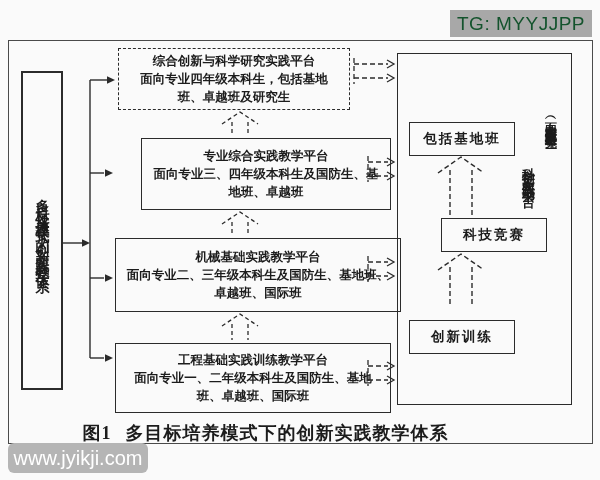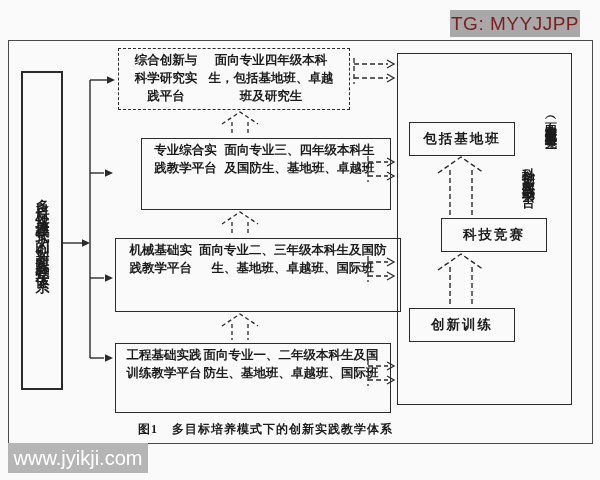--- a/index.html
+++ b/index.html
@@ -7,70 +7,70 @@
     width:600px;height:480px;position:relative;overflow:hidden;
     background:#fafafa;
     font-family:"Liberation Serif","DejaVu Serif",serif;
     color:#1c1c1c;
   }
   .frame{
     position:absolute;left:8px;top:40px;width:583px;height:402px;
     border:1px solid #4a4a4a;background:transparent;
   }
   .badge{
-    position:absolute;left:450px;top:10px;width:130px;height:27px;
-    background:#a8a8a8;color:#7f1d1d;
+    position:absolute;left:450px;top:10px;width:142px;height:27px;
+    background:#a8a8a8;color:#14532d;
     font-family:"Liberation Sans","DejaVu Sans",sans-serif;
     font-size:19px;display:flex;align-items:center;justify-content:center;
     letter-spacing:0.5px;
   }
   .watermark{
     position:absolute;left:8px;top:443px;width:140px;height:30px;
     background:#b5b5b5;color:#ffffff;
     font-family:"Liberation Sans","DejaVu Sans",sans-serif;
-    font-size:20px;display:flex;align-items:center;justify-content:center;
+    font-size:20px;display:flex;align-items:center;justify-content:center;border-radius:6px;
   }
   .leftbox{
     position:absolute;left:21px;top:71px;width:42px;height:319px;
     border:2px solid #2b2b2b;box-sizing:border-box;
     display:flex;align-items:center;justify-content:center;
     writing-mode:vertical-rl;text-orientation:mixed;
     font-size:14px;font-weight:bold;letter-spacing:5px;
   }
   .platform{
     position:absolute;border:1.6px solid #2b2b2b;box-sizing:border-box;
-    display:flex;flex-direction:row;justify-content:center;
+    display:flex;flex-direction:column;justify-content:center;
     text-align:center;font-weight:bold;font-size:12.5px;line-height:1.45;
     padding:2px 10px;background:transparent;
   }
   .platform.dashed{border-style:dashed;}
   .p1{left:118px;top:48px;width:232px;height:62px;}
   .p2{left:115px;top:138px;width:250px;height:72px;margin-left:26px;}
   .p3{left:115px;top:238px;width:286px;height:74px;}
   .p4{left:115px;top:343px;width:276px;height:70px;}
   .bigbox{
     position:absolute;left:397px;top:53px;width:175px;height:352px;
     border:1.8px solid #2b2b2b;box-sizing:border-box;
   }
   .activity{
     position:absolute;width:106px;height:34px;left:409px;
     border:1.5px solid #2b2b2b;box-sizing:border-box;
     display:flex;align-items:center;justify-content:center;
     font-weight:bold;font-size:13.5px;letter-spacing:2px;
   }
-  .a1{top:122px;} .a2{top:218px;margin-left:32px;} .a3{top:308px;}
+  .a1{top:122px;} .a2{top:218px;margin-left:32px;} .a3{top:320px;}
   .vlabel{
     position:absolute;writing-mode:vertical-rl;text-orientation:mixed;
     font-weight:bold;
   }
   .vlabel.inner{left:518px;top:157px;height:170px;font-size:13px;letter-spacing:3px;line-height:20px;}
   .vlabel.outer{left:541px;top:112px;height:228px;font-size:12px;letter-spacing:1px;line-height:20px;}
   .caption{
     position:absolute;left:8px;top:421px;width:515px;text-align:center;
-    font-weight:bold;font-size:12px;letter-spacing:1px;
+    font-weight:bold;font-size:18px;letter-spacing:1px;
   }
   .caption .fig{margin-right:14px;}
   svg.connectors{position:absolute;left:0;top:0;pointer-events:none;}
 </style>
 </head>
 <body>
 
 <div class="badge">TG: MYYJJPP</div>
 
 <div class="frame"></div>

